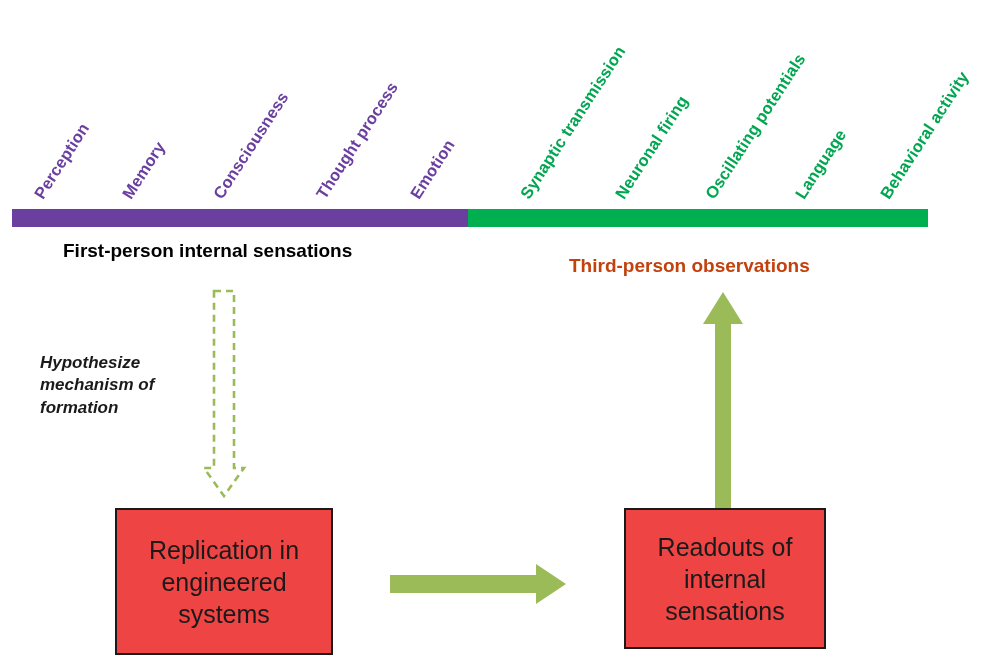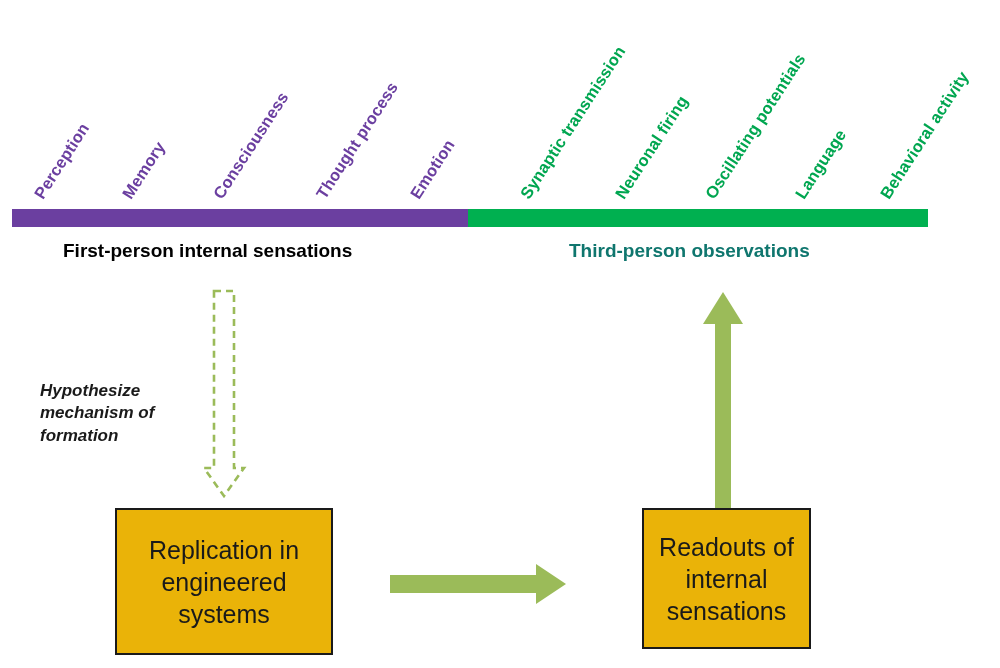--- a/index.html
+++ b/index.html
@@ -55,70 +55,69 @@
     font-size: 19px;
     font-weight: bold;
     white-space: nowrap;
   }
   .caption-purple {
     color: #000000;
     left: 63px;
     top: 240px;
   }
   .caption-green {
-    color: #0f766e;
+    color: #c2410c;
     left: 569px;
-    top: 240px;
+    top: 255px;
   }
 
   
   .note {
     position: absolute;
     left: 40px;
     top: 352px;
     width: 160px;
     color: #1a1a1a;
     font-size: 17px;
     font-weight: bold;
     font-style: italic;
     line-height: 1.32;
     text-align: left;
-    margin-top: 28px;
   }
 
   
   .arrow-svg {
     position: absolute;
     overflow: visible;
   }
   #dashed-arrow { left: 196px; top: 288px; }
   #up-arrow     { left: 698px; top: 290px; }
   #right-arrow  { left: 388px; top: 562px; }
 
   
   .box {
     position: absolute;
     border: 2px solid #1a1a1a;
-    background: #eab308;
+    background: #ef4444;
     display: flex;
     align-items: center;
     justify-content: center;
     box-sizing: border-box;
   }
   .box-text {
     font-size: 25px;
     line-height: 1.28;
     color: #1a1a1a;
     text-align: center;
     font-weight: normal;
     white-space: pre-line;
     padding: 0 6px;
   }
   #box-replication { left: 115px; top: 508px; width: 218px; height: 147px; }
-  #box-readouts    { left: 642px; top: 508px; width: 169px; height: 141px; }
+  #box-readouts    { left: 624px; top: 508px; width: 202px; height: 141px; }
 </style>
 </head>
 <body>
 
 <div id="canvas">
 
   <div class="bar-seg bar-purple"></div>
   <div class="bar-seg bar-green"></div>
 
   <div class="tick-anchor tick-purple" style="left:45px;">

